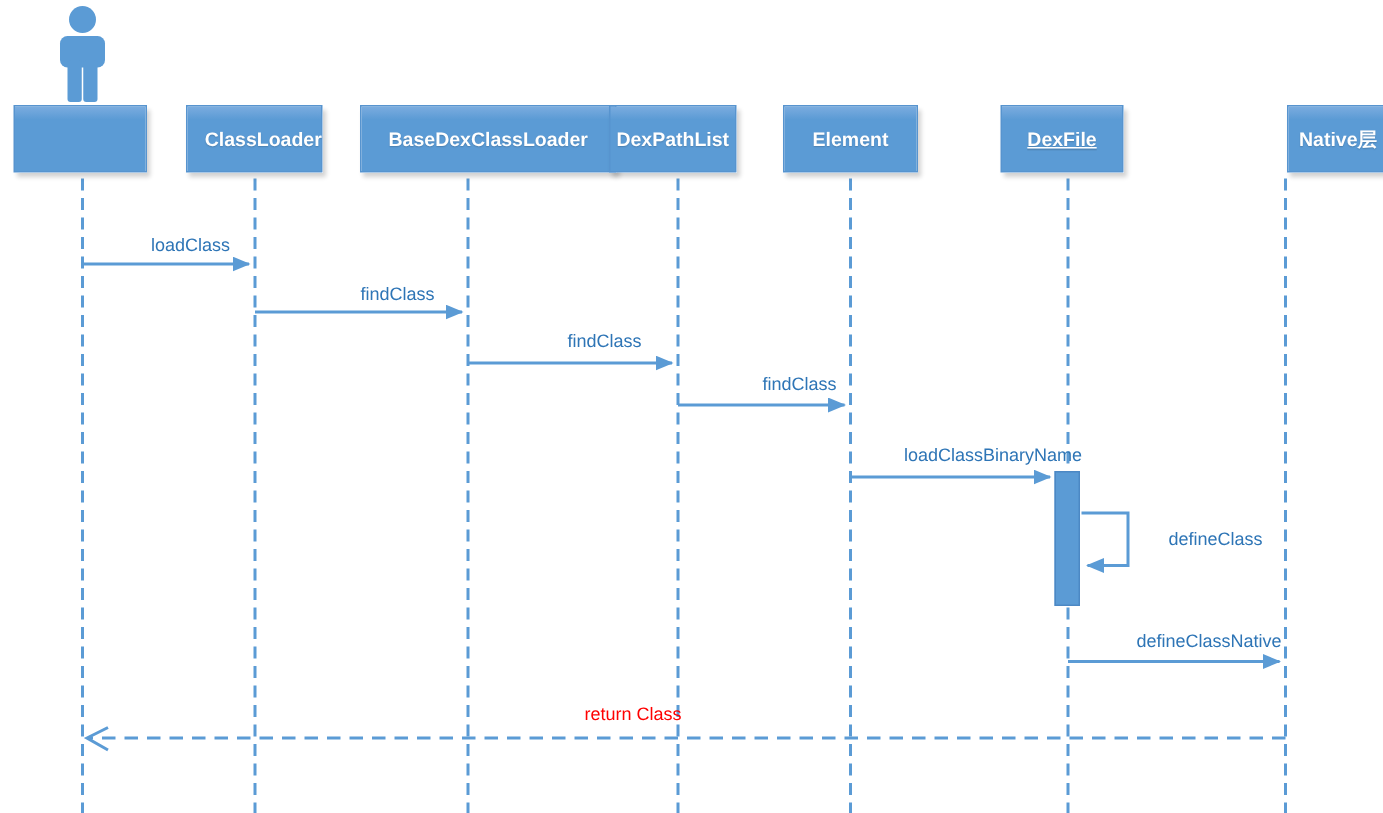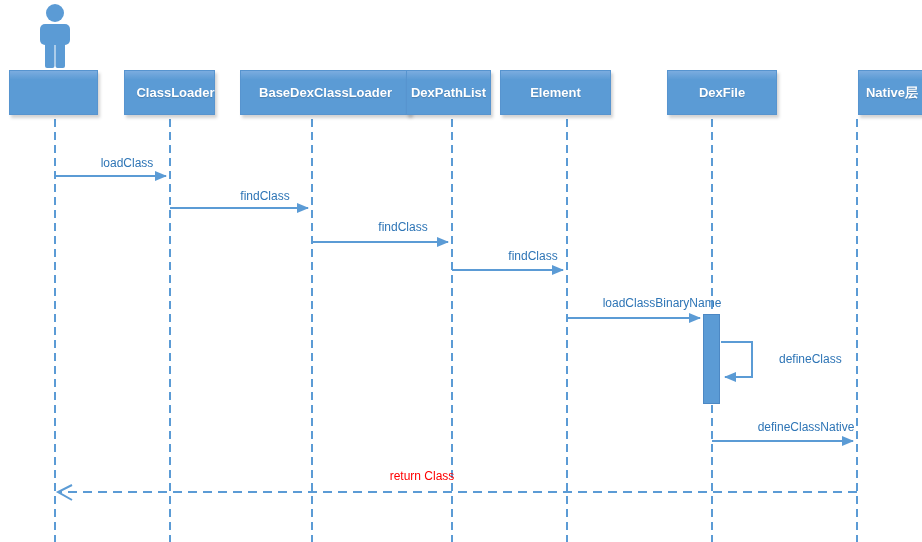--- a/index.html
+++ b/index.html
@@ -83,22 +83,22 @@
     <g stroke="#5b9bd5" stroke-width="2" fill="none">
       <line x1="857" y1="492" x2="60" y2="492" stroke-dasharray="9 6"></line>
       <polyline points="72,485 58,492 72,500"></polyline>
     </g>
   </svg>
 
   <div class="participant" style="left:9px;width:89px;"></div>
   <div class="participant" style="left:124px;width:91px;padding-left:12px;">ClassLoader</div>
   <div class="participant" style="left:240px;width:171px;">BaseDexClassLoader</div>
   <div class="participant" style="left:406px;width:85px;">DexPathList</div>
-  <div class="participant" style="left:500px;width:111px;">Element</div>
-  <div class="participant" style="left:667px;width:110px;">DexFile</div>
+  <div class="participant" style="left:522px;width:90px;">Element</div>
+  <div class="participant" style="left:667px;width:82px;text-decoration:underline;">DexFile</div>
   <div class="participant" style="left:812px;width:68px;margin-left:46px;">Native层</div>
 
   <div class="activation"></div>
 
   <div class="msg-label" style="left:103px;top:156px;">loadClass</div>
   <div class="msg-label" style="left:241px;top:189px;">findClass</div>
   <div class="msg-label" style="left:379px;top:220px;">findClass</div>
   <div class="msg-label" style="left:509px;top:249px;">findClass</div>
   <div class="msg-label" style="left:638px;top:296px;">loadClassBinaryName</div>
   <div class="msg-label left-align" style="left:731px;top:352px;text-align:right;">defineClass</div>

